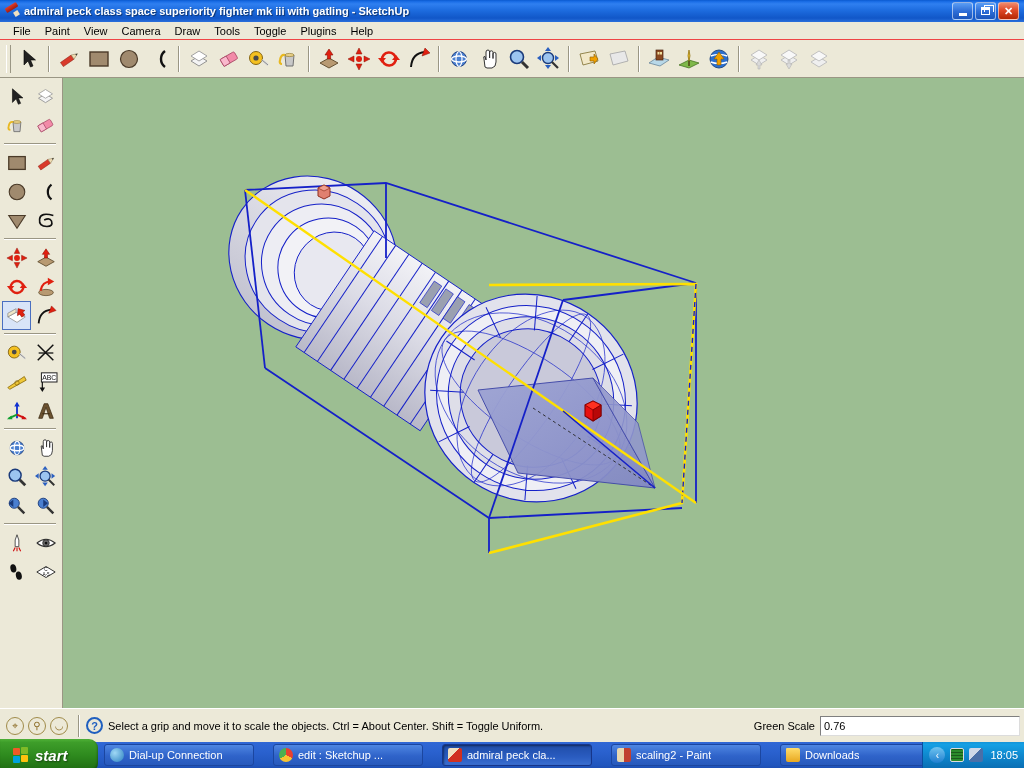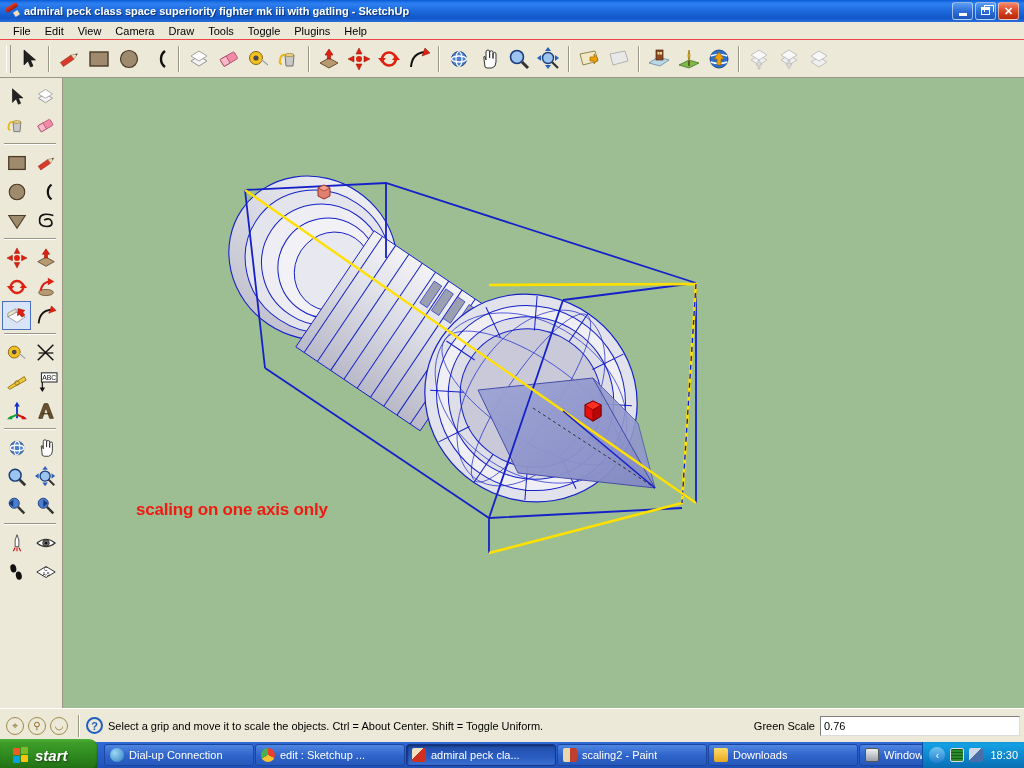--- a/index.html
+++ b/index.html
@@ -138,21 +138,21 @@
   .flag { width:17px; height:16px; position:relative; margin-right:5px; }
   .flag i { position:absolute; width:7px; height:7px; border-radius:1px; }
   .flag i:nth-child(1){left:0;top:1px;background:#F05A28;}
   .flag i:nth-child(2){left:8px;top:0px;background:#7FBA27;}
   .flag i:nth-child(3){left:0;top:9px;background:#00A3DD;}
   .flag i:nth-child(4){left:8px;top:8px;background:#FFC20E;}
   .start-label {
     color:#fff; font-size:15px; font-style:italic; font-weight:bold;
     text-shadow:1px 1px 2px rgba(0,0,0,.5);
   }
-  .tasks { display:flex; align-items:center; gap:1px; padding-left:6px; flex:1; overflow:hidden; }
+  .tasks { display:flex; align-items:center; gap:19px; padding-left:6px; flex:1; overflow:hidden; }
   .task {
     height:22px; min-width:150px; max-width:160px; flex:none;
     background: linear-gradient(180deg,#4E86E2,#2F63C9 55%,#2759BC);
     border:1px solid #1B46A0; border-radius:3px;
     display:flex; align-items:center; padding:0 5px; gap:5px;
     color:#fff; font-size:11px; overflow:hidden;
   }
   .task.active {
     background: linear-gradient(180deg,#1F4CA8,#2A5CC0 60%,#3A6ED0);
     border-color:#16358a;
@@ -189,21 +189,21 @@
         </div>
       <div class="tb-btn">
           <div class="glyph-max"></div>
         </div>
       <div class="tb-btn close">✕</div>
     </div>
   </div>
 
   <div class="menubar">
     <div class="menu-item">File</div>
-    <div class="menu-item">Edit</div>
+    <div class="menu-item">Paint</div>
     <div class="menu-item">View</div>
     <div class="menu-item">Camera</div>
     <div class="menu-item">Draw</div>
     <div class="menu-item">Tools</div>
     <div class="menu-item">Toggle</div>
     <div class="menu-item">Plugins</div>
     <div class="menu-item">Help</div>
   </div>
 
   <div class="toolbar-top">
@@ -774,21 +774,20 @@
         <polygon points="0,3 6,0 12,3 6,6" fill="#F0A090" stroke="#903020" stroke-width=".7"></polygon>
       </g>
 
       <g transform="translate(522,323)">
         <polygon points="0,4 8,0 16,4 16,15 8,20 0,15" fill="#E81010" stroke="#800000" stroke-width="1.1"></polygon>
         <polygon points="0,4 8,0 16,4 8,9" fill="#FF3020" stroke="#800000" stroke-width=".8"></polygon>
         <polygon points="8,9 16,4 16,15 8,20" fill="#B80808" stroke="#800000" stroke-width=".8"></polygon>
       </g>
     </svg>
 
-    <div class="annotation">scaling on one axis only</div>
   </div>
 
   <div class="statusbar">
     <div class="geo-icons">
       <div class="geo-ic">⌖</div>
       <div class="geo-ic">⚲</div>
       <div class="geo-ic">◡</div>
     </div>
     <div class="sb-sep"></div>
     <div class="help-ic">?</div>
@@ -832,17 +831,17 @@
       </div>
       <div class="task">
         <span class="task-ic" style="background:linear-gradient(180deg,#f0f0f0,#9aa0a8);border:1px solid #555"></span>
         <span class="task-label">Windows Task M...</span>
       </div>
     </div>
     <div class="tray">
       <div class="tray-chev">‹</div>
       <span class="task-ic" style="background:repeating-linear-gradient(0deg,#2a8a2a 0 2px,#1a5a1a 2px 3px);border:1px solid #ddd"></span>
       <span class="task-ic" style="background:linear-gradient(135deg,#cfd8e8 45%,#4a6fa8 45%);border-radius:2px"></span>
-      <span class="tray-clock">18:30</span>
+      <span class="tray-clock">18:05</span>
     </div>
   </div>
 
 </div>
 
 </body></html>

